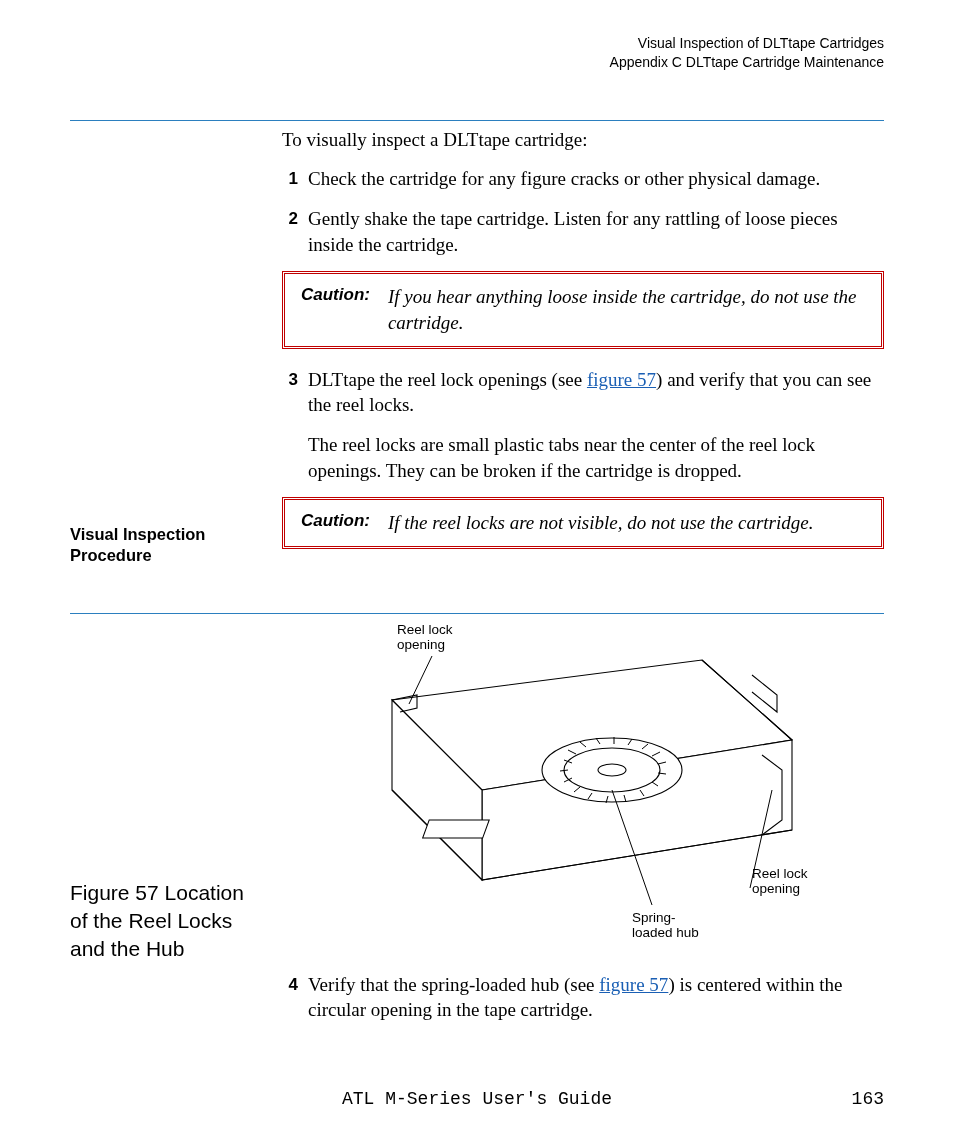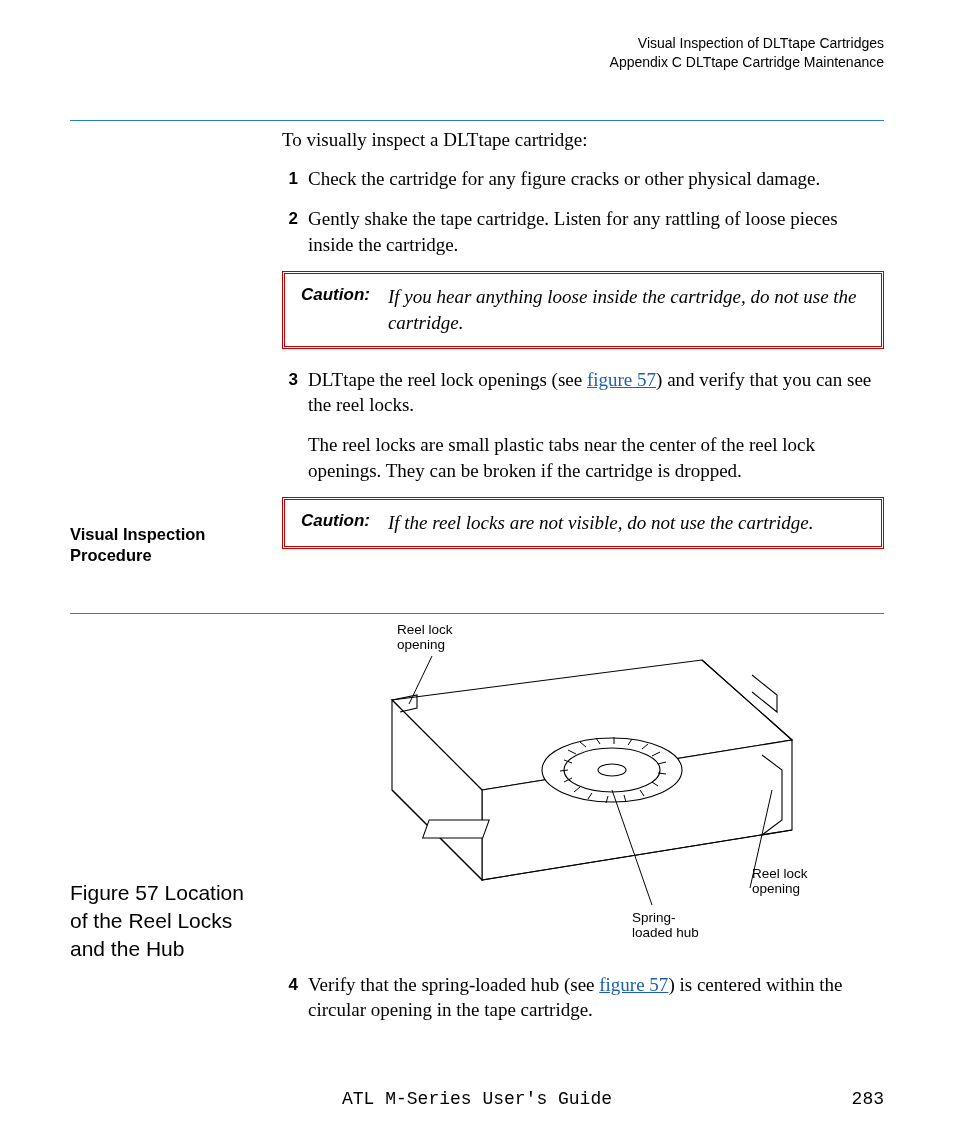--- a/index.html
+++ b/index.html
@@ -252,14 +252,14 @@
           <span>Verify that the spring-loaded hub (see </span><a href="#" class="fig-link">figure 57</a><span>) is centered within the circular opening in the tape cartridge.</span>
         </div>
       </div>
     </div>
   </div>
 
 </div>
 
 <div class="footer">
   <span>ATL M-Series User's Guide</span>
-  <span class="pagen">283</span>
+  <span class="pagen">163</span>
 </div>
 
 </body></html>

